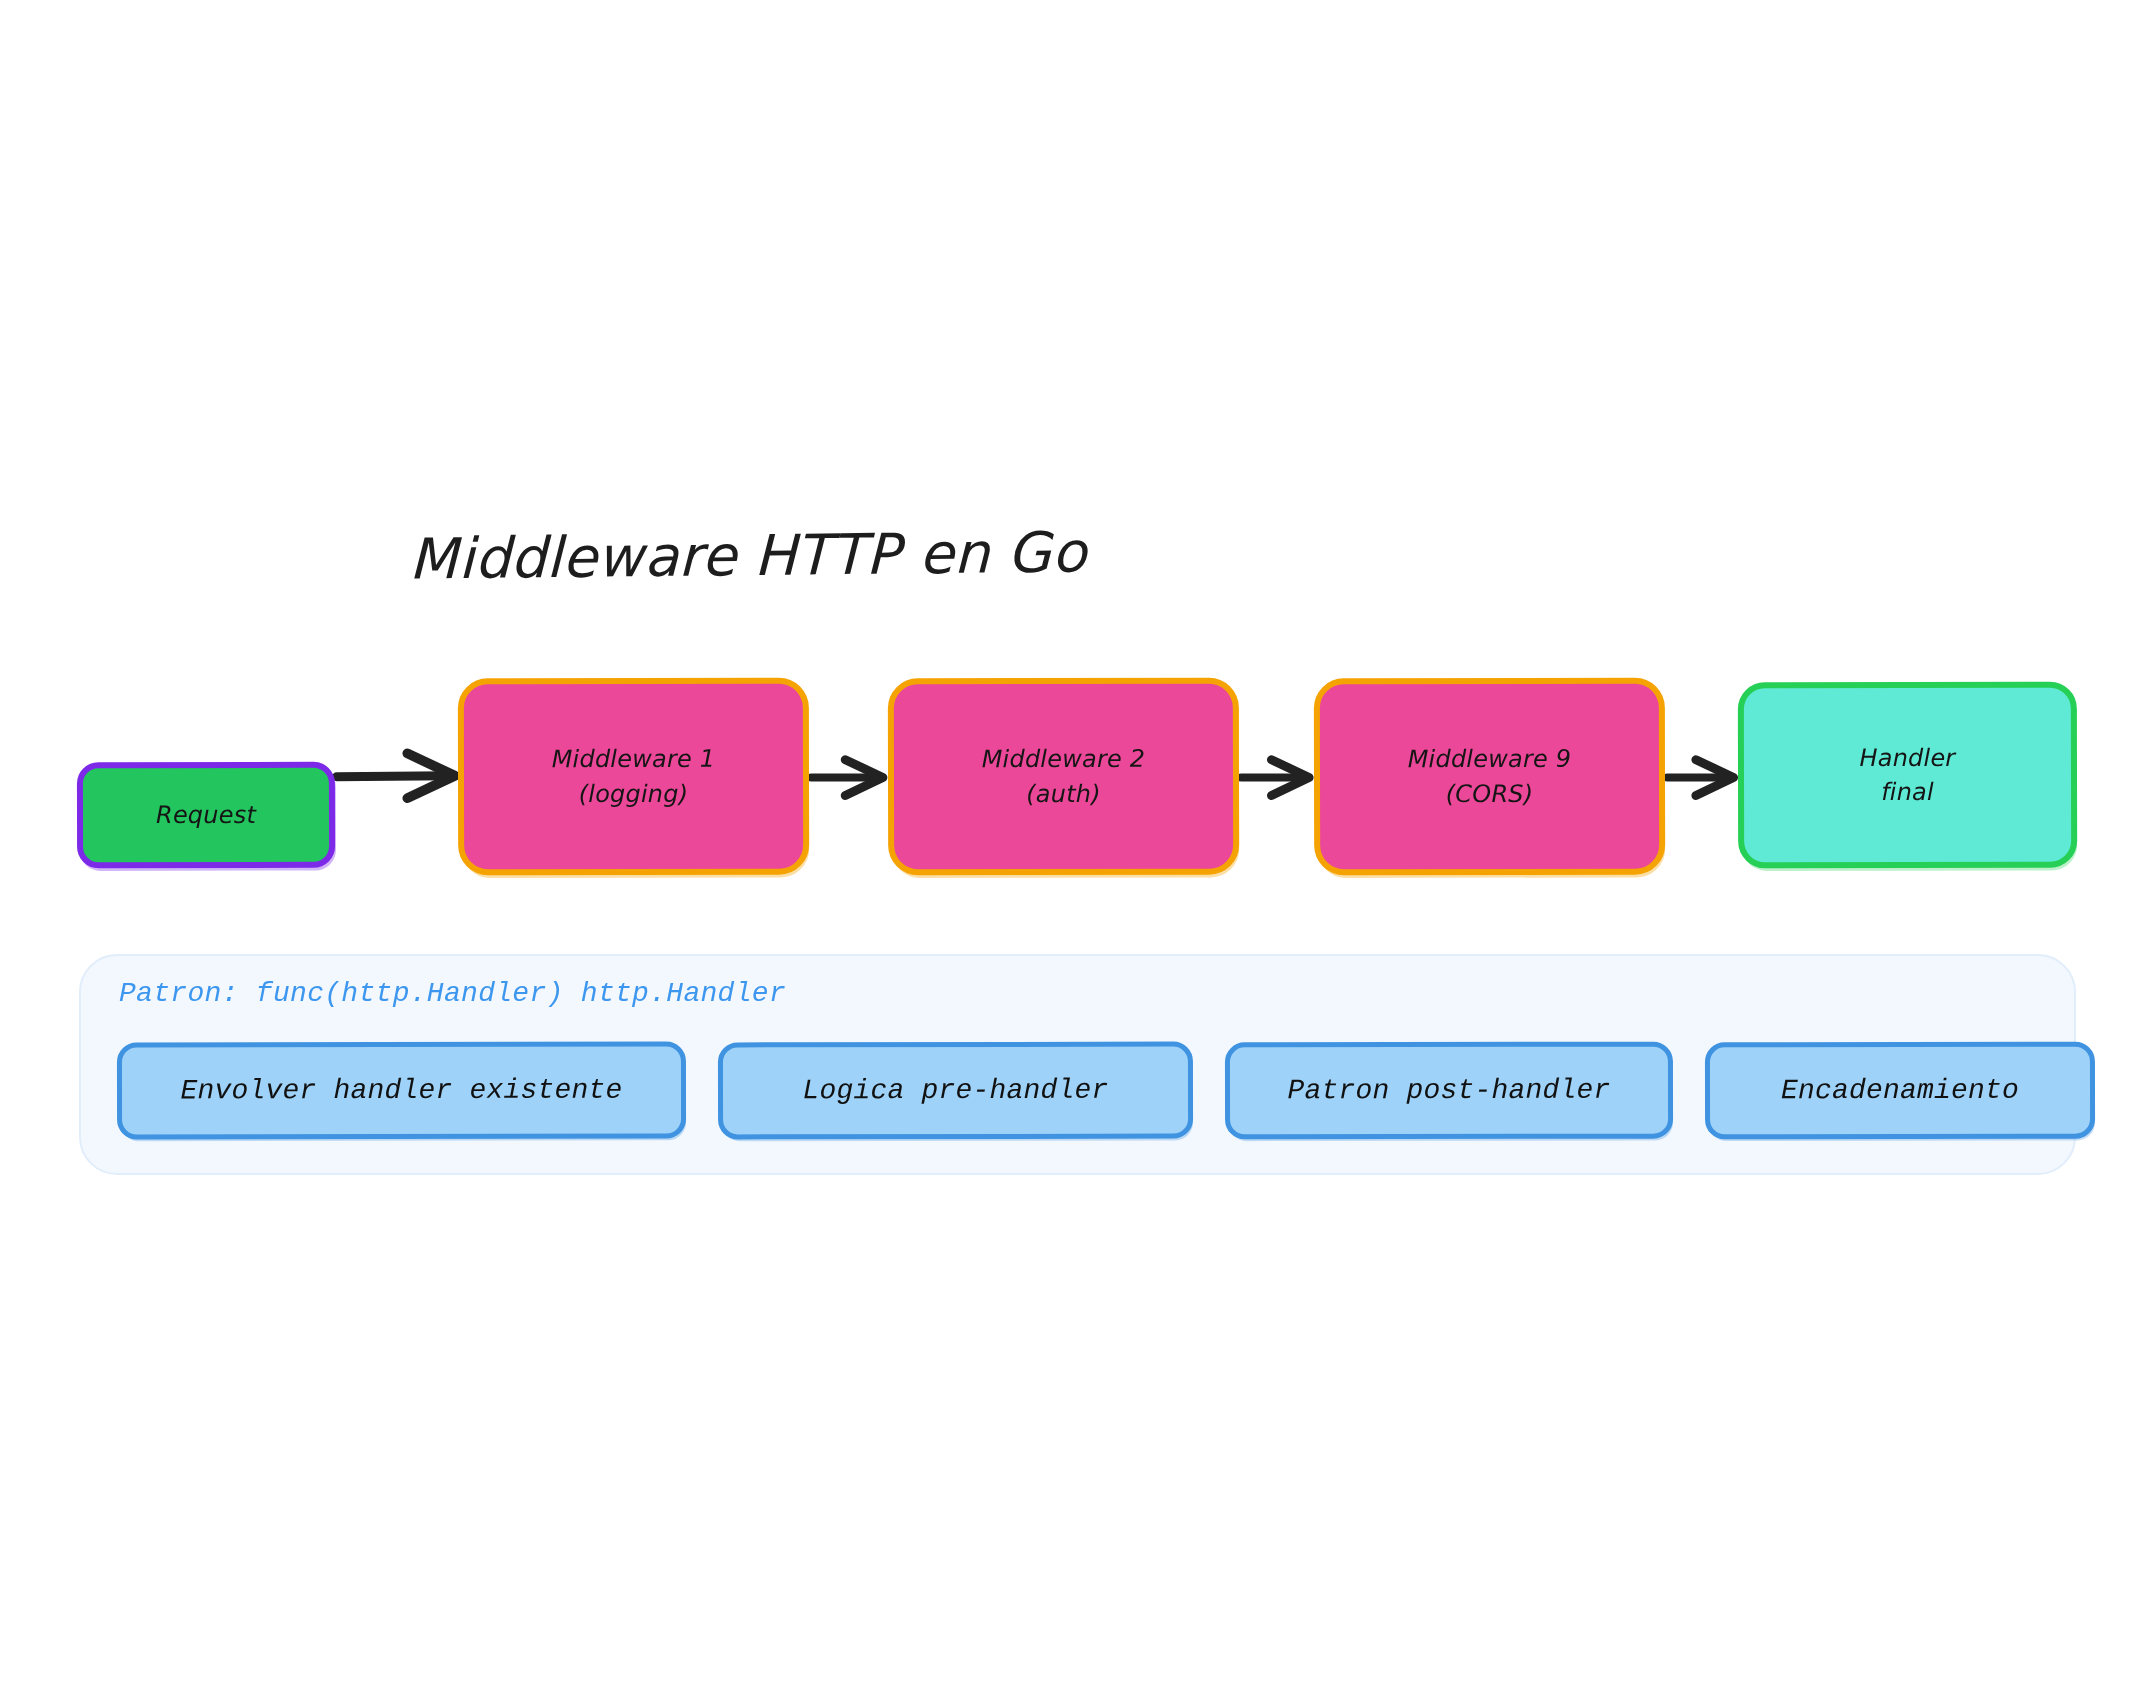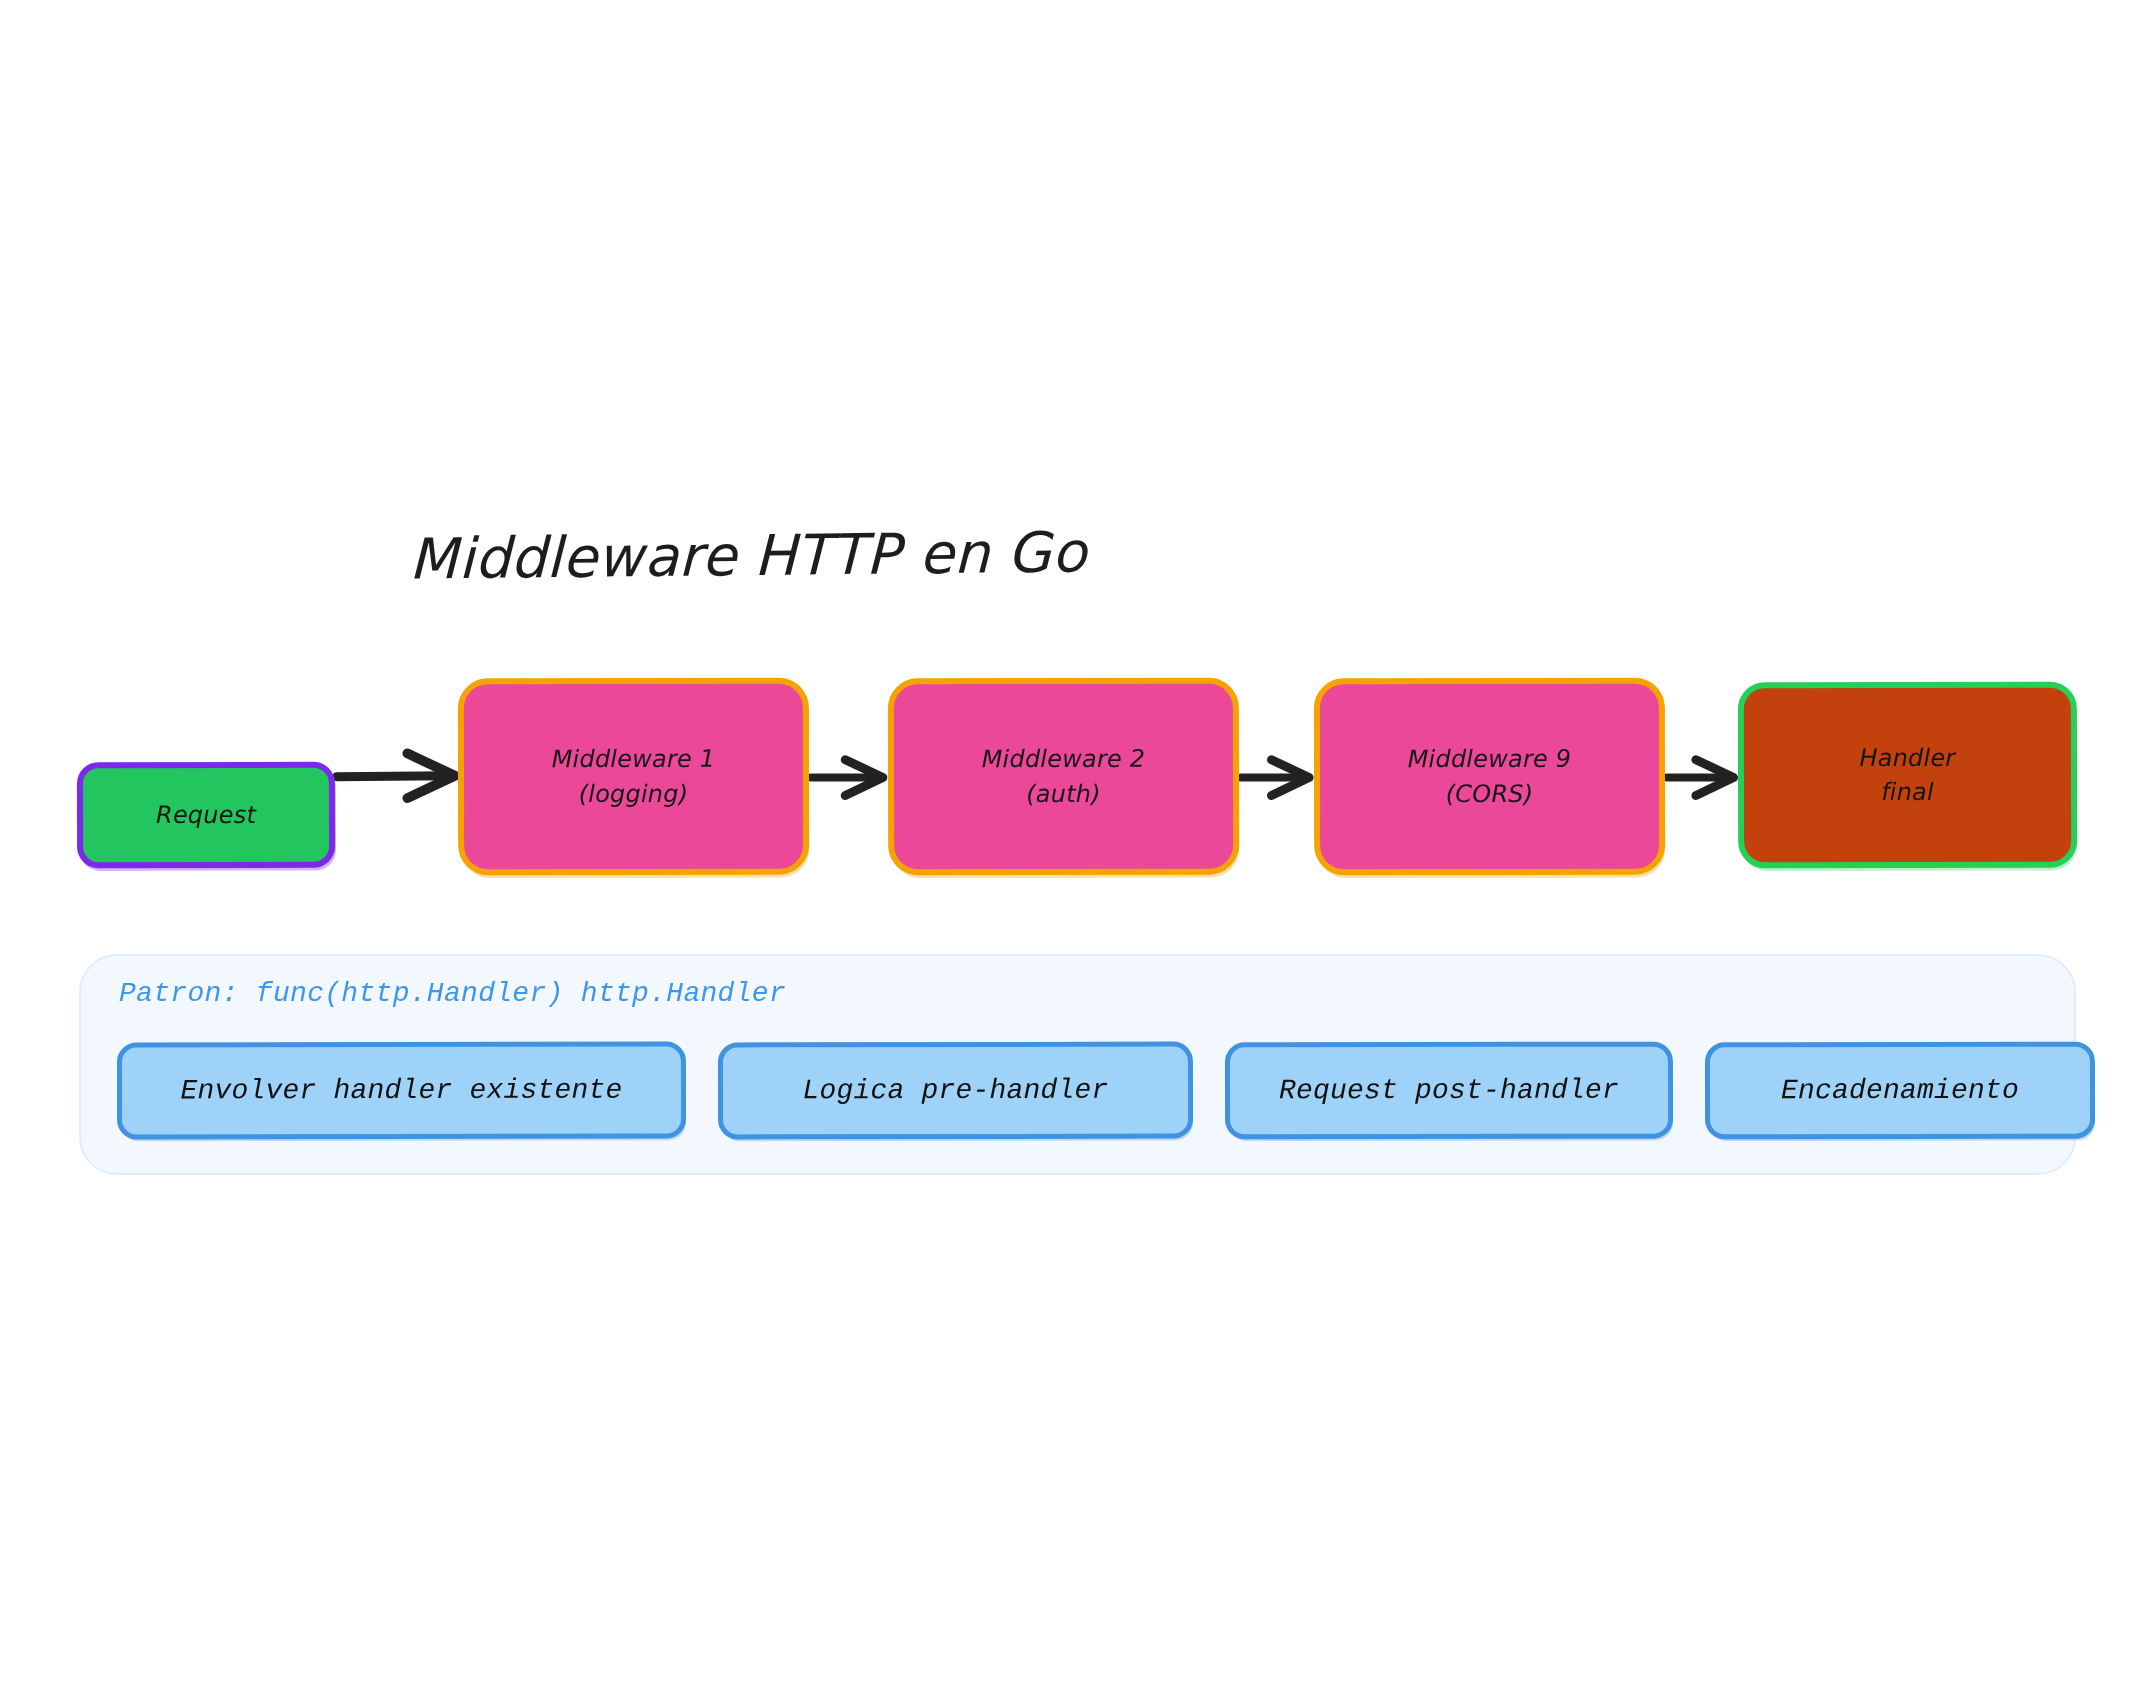--- a/index.html
+++ b/index.html
@@ -82,21 +82,21 @@
   }
   .node-mw1 { left: 458px; }
   .node-mw2 { left: 888px; }
   .node-mw3 { left: 1314px; }
 
   .node-handler {
     left: 1738px;
     top: 682px;
     width: 339px;
     height: 186px;
-    background: #c2410c;
+    background: #5eead4;
     border-width: 6.3px;
     border-color: #26cf55;
     border-radius: 27px;
     box-shadow: 1.8px 4.5px 0 -1.8px rgba(38,207,85,0.30);
   }
 
   
   .arrow-layer {
     position: absolute;
     left: 0; top: 0;
@@ -219,21 +219,21 @@
   <div class="pattern-panel">
     <div class="pattern-title">Patron: func(http.Handler) http.Handler</div>
     <div class="pattern-items">
       <div class="pattern-pill pill-0">
         <span>Envolver handler existente</span>
       </div>
       <div class="pattern-pill pill-1">
         <span>Logica pre-handler</span>
       </div>
       <div class="pattern-pill pill-2">
-        <span>Request post-handler</span>
+        <span>Patron post-handler</span>
       </div>
       <div class="pattern-pill pill-3">
         <span>Encadenamiento</span>
       </div>
     </div>
   </div>
 
 </div>
 
 

